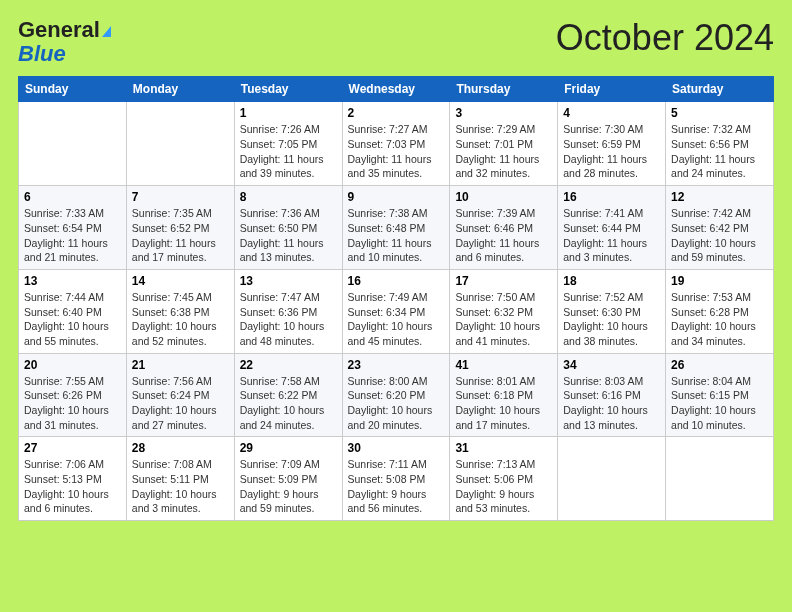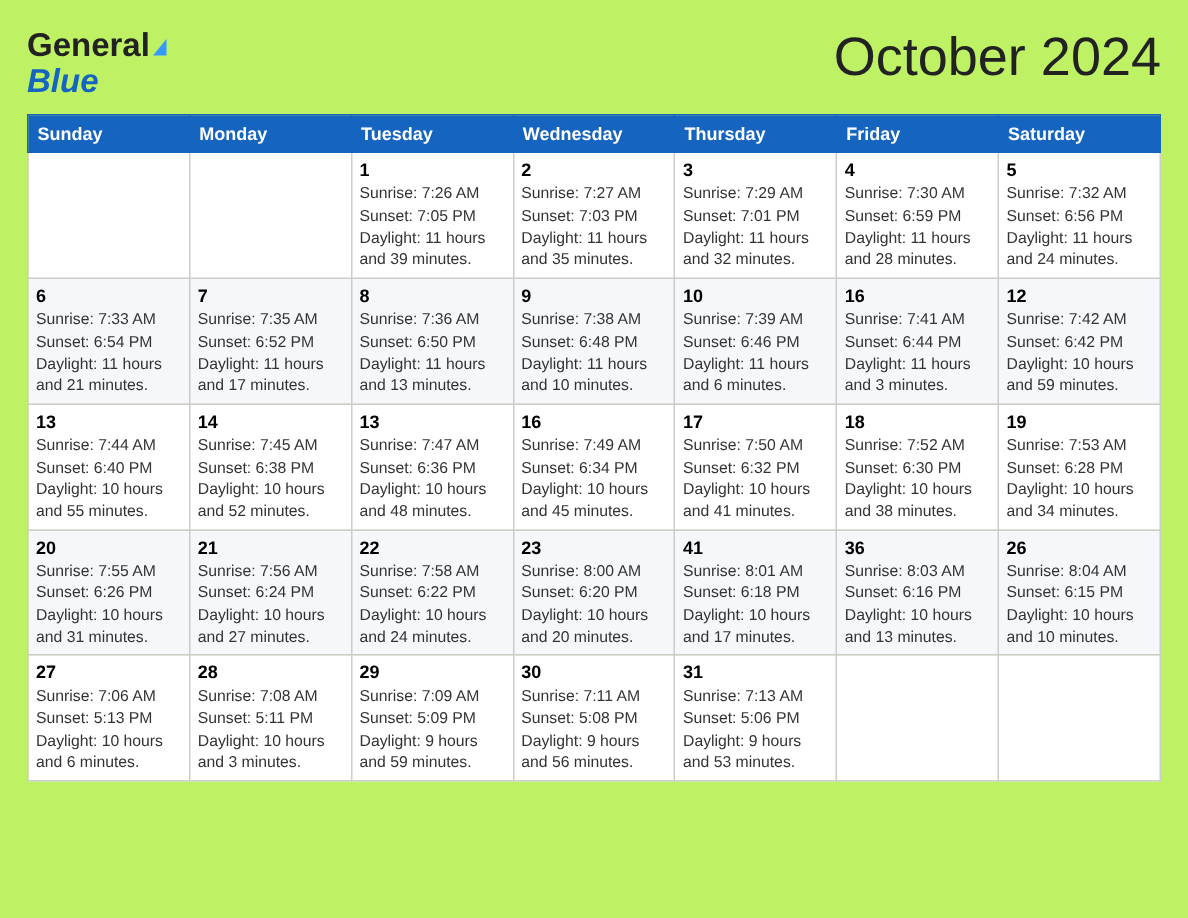--- a/index.html
+++ b/index.html
@@ -226,21 +226,21 @@
       </td>
           <td>
         <span class="day-num">23</span>
         <span class="day-detail">Sunrise: 8:00 AM<br>Sunset: 6:20 PM<br>Daylight: 10 hours and 20 minutes.</span>
       </td>
           <td>
         <span class="day-num">41</span>
         <span class="day-detail">Sunrise: 8:01 AM<br>Sunset: 6:18 PM<br>Daylight: 10 hours and 17 minutes.</span>
       </td>
           <td>
-        <span class="day-num">36</span>
+        <span class="day-num">34</span>
         <span class="day-detail">Sunrise: 8:03 AM<br>Sunset: 6:16 PM<br>Daylight: 10 hours and 13 minutes.</span>
       </td>
           <td>
         <span class="day-num">26</span>
         <span class="day-detail">Sunrise: 8:04 AM<br>Sunset: 6:15 PM<br>Daylight: 10 hours and 10 minutes.</span>
       </td>
         </tr>
         <tr>
           <td>
         <span class="day-num">27</span>

